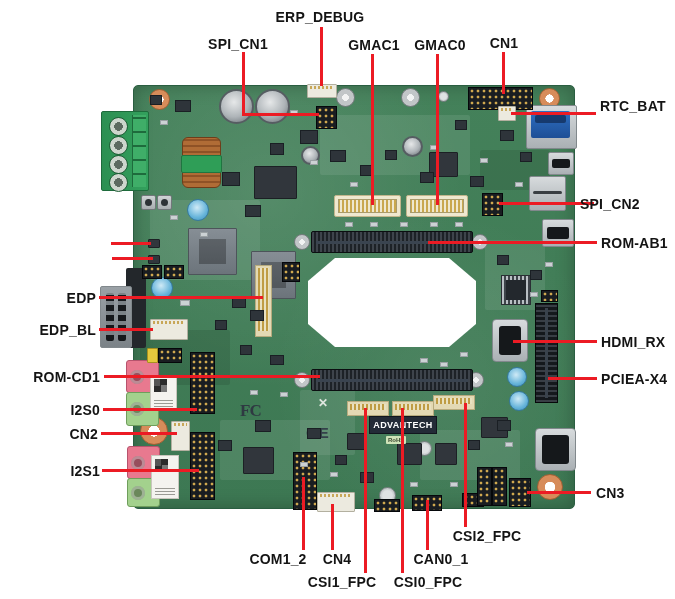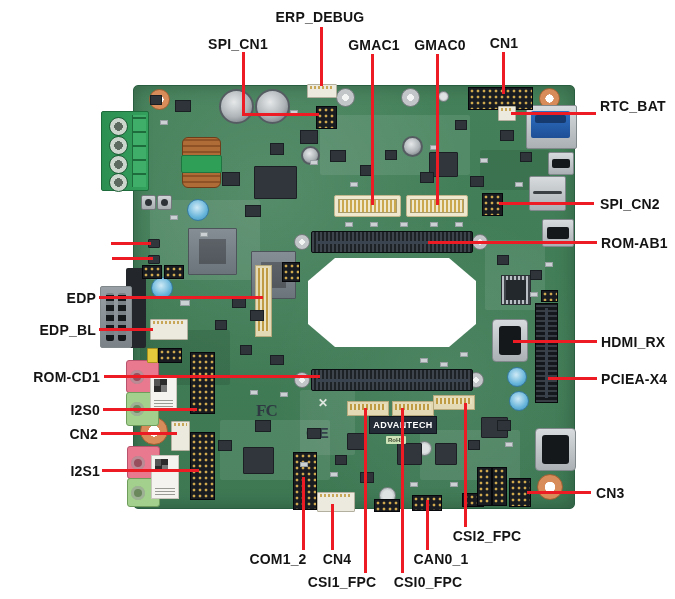--- a/index.html
+++ b/index.html
@@ -66,21 +66,21 @@
   .jack .ring{position:absolute;left:3px;top:50%;transform:translateY(-50%);width:14px;height:14px;
        border-radius:50%;background:rgba(0,0,0,.35);box-shadow:inset 0 0 0 3px rgba(255,255,255,.35);}
   .qr{position:absolute;background:#f4f3ef;border:1px solid #c8c6bd;}
   .qr::before{content:"";position:absolute;left:3px;top:3px;width:13px;height:13px;
        background:conic-gradient(#2b2b2b 0 25%,#777 0 50%,#2b2b2b 0 75%,#555 0);}
   .qr::after{content:"";position:absolute;left:3px;bottom:3px;right:3px;height:8px;
        background:repeating-linear-gradient(0deg,#9a9a94 0 1px,transparent 1px 3px);}
   .logo-bar{position:absolute;left:369px;top:416px;width:66px;height:16px;background:#232b37;
        border:1px solid #11161e;color:#fff;font:700 9px "Liberation Sans",sans-serif;
        display:flex;align-items:center;justify-content:center;letter-spacing:.4px;}
-  .fcc{position:absolute;left:256px;top:401px;color:#2f3942;font:700 17px "Liberation Serif",serif;
+  .fcc{position:absolute;left:240px;top:401px;color:#2f3942;font:700 17px "Liberation Serif",serif;
        letter-spacing:-1px;text-align:right;}
   .ce{position:absolute;left:306px;top:424px;color:#34404a;font:700 15px "Liberation Sans",sans-serif;
        letter-spacing:2px;}
   .rohs{position:absolute;left:386px;top:436px;background:#cfe3b8;color:#3c4a32;
        font:700 6px "Liberation Sans",sans-serif;padding:1px 2px;border-radius:1px;}
   .weee{position:absolute;left:318px;top:396px;color:#dfe6df;font:700 12px "Liberation Sans",sans-serif;}
   .tact{position:absolute;background:linear-gradient(#cfd3d5,#a8adb0);border:1px solid #71777a;
        border-radius:2px;}
   .tact::after{content:"";position:absolute;inset:3px;border-radius:50%;background:#2d3236;}
   .term{position:absolute;left:101px;top:111px;width:46px;height:78px;background:linear-gradient(90deg,#2c8f52,#33a05d);
@@ -324,21 +324,21 @@
   <div class="lead v" style="left:426px;top:500px;height:50px;"></div>
   <div class="lead v" style="left:464px;top:403px;height:124px;"></div>
 
   <div class="callout cc" style="left:320px;top:9px;">ERP_DEBUG</div>
   <div class="callout cc" style="left:238px;top:36px;">SPI_CN1</div>
   <div class="callout cc" style="left:374px;top:37px;">GMAC1</div>
   <div class="callout cc" style="left:440px;top:37px;">GMAC0</div>
   <div class="callout cc" style="left:504px;top:35px;">CN1</div>
 
   <div class="callout" style="left:600px;top:98px;">RTC_BAT</div>
-  <div class="callout" style="left:600px;top:196px;">SPI_CN2</div>
+  <div class="callout" style="left:580px;top:196px;">SPI_CN2</div>
   <div class="callout" style="left:601px;top:235px;">ROM-AB1</div>
   <div class="callout" style="left:601px;top:334px;">HDMI_RX</div>
   <div class="callout" style="left:601px;top:371px;">PCIEA-X4</div>
   <div class="callout" style="left:596px;top:485px;">CN3</div>
 
   <div class="callout rr" style="left:-8px;top:290px;">EDP</div>
   <div class="callout rr" style="left:-8px;top:322px;">EDP_BL</div>
   <div class="callout rr" style="left:-4px;top:369px;">ROM-CD1</div>
   <div class="callout rr" style="left:-4px;top:402px;">I2S0</div>
   <div class="callout rr" style="left:-6px;top:426px;">CN2</div>

